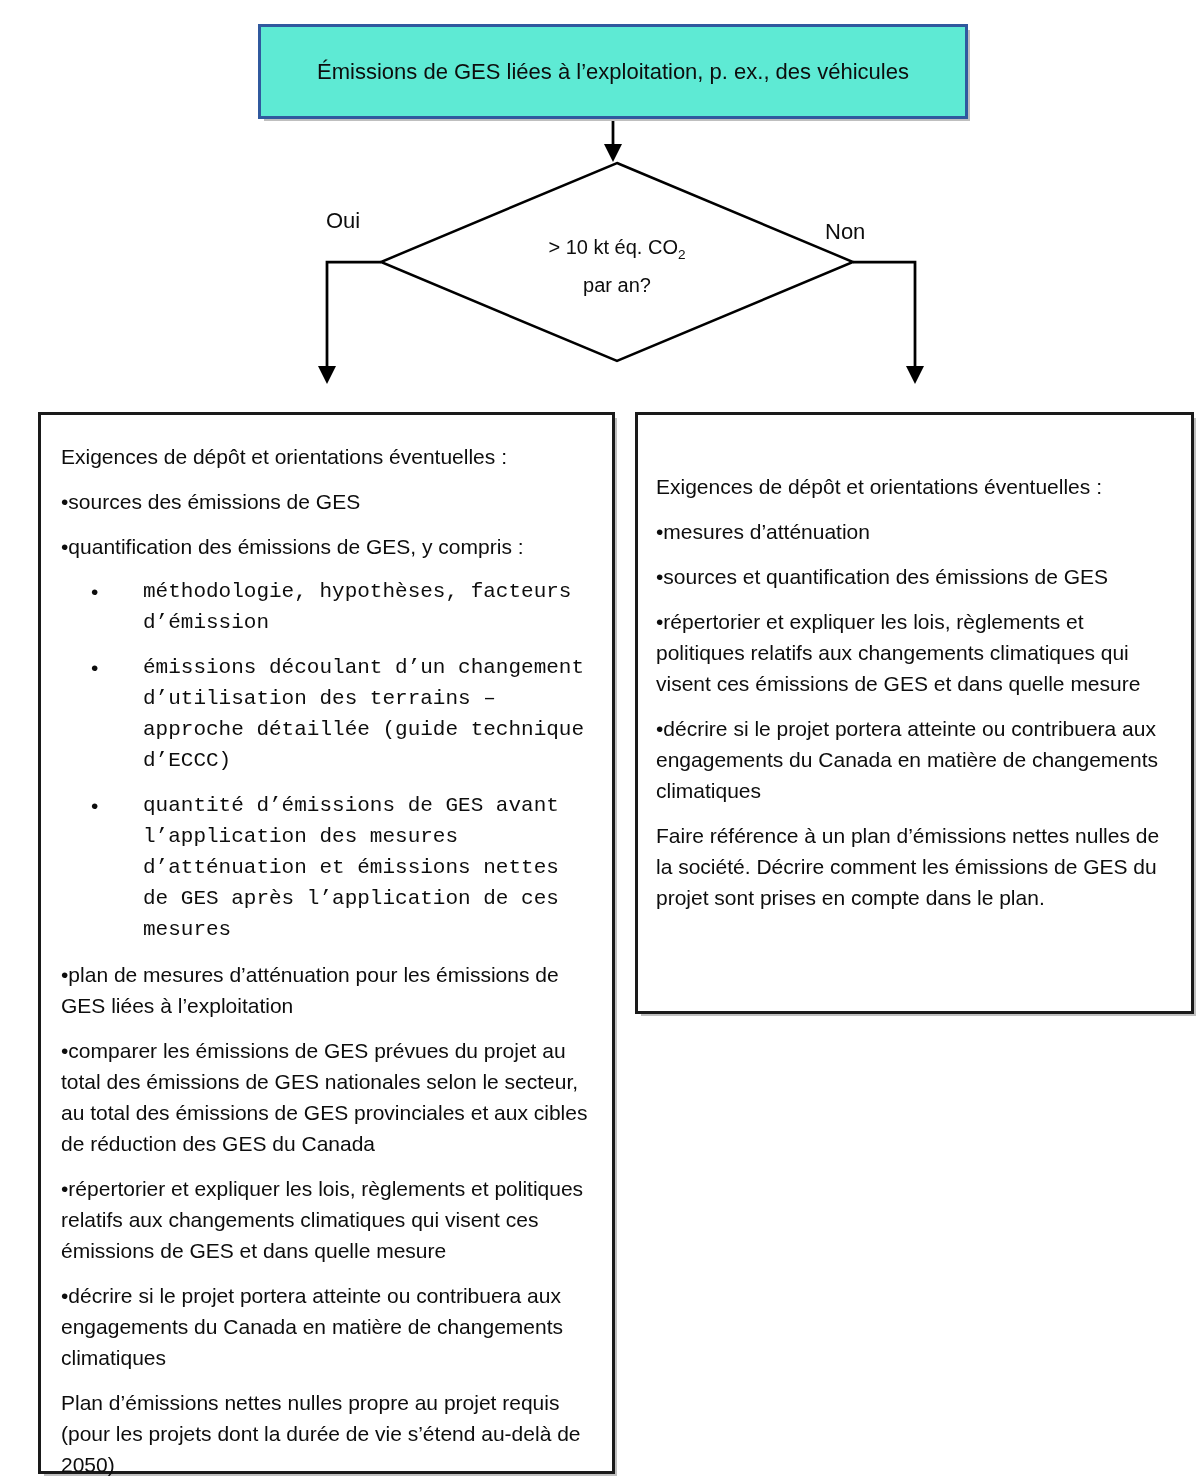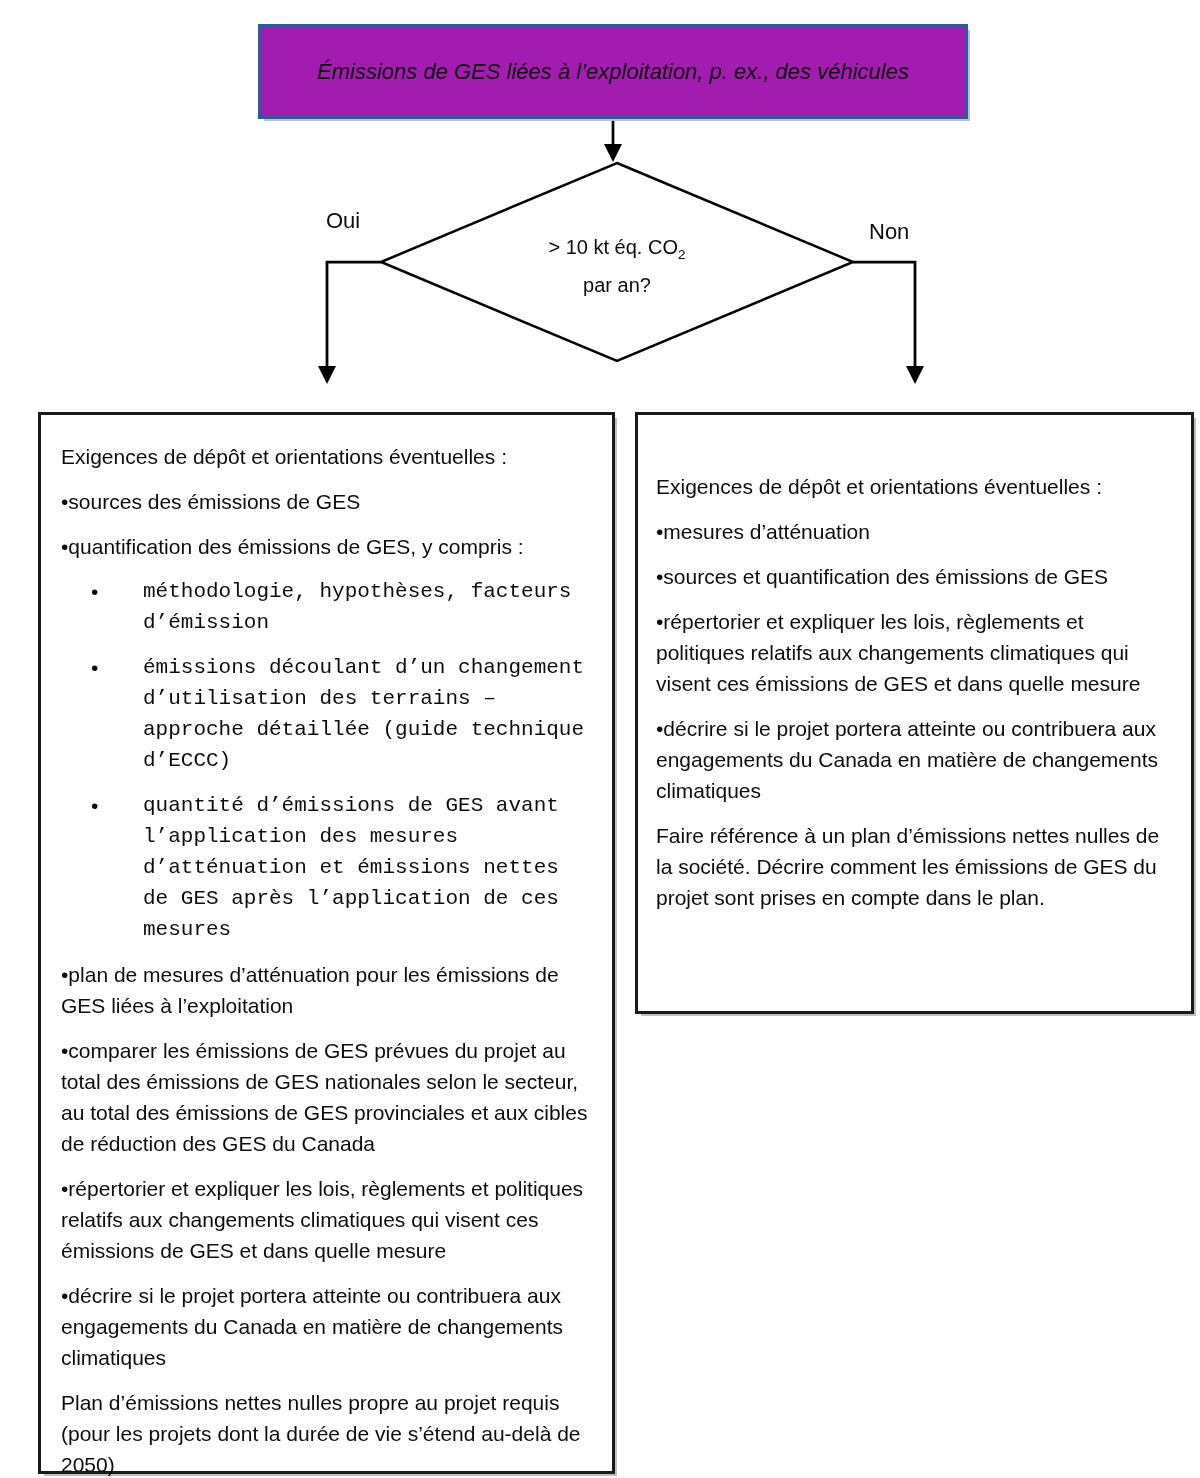--- a/index.html
+++ b/index.html
@@ -18,33 +18,33 @@
   .connectors{position:absolute;left:0;top:0;pointer-events:none;}
   .stroke{stroke:var(--line-color);stroke-width:2.75;fill:none;}
   .arrowhead{fill:var(--line-color);stroke:none;}
   .diamond{fill:#ffffff;stroke:var(--line-color);stroke-width:2.5;}
 
   .start-box{
     position:absolute;left:258px;top:24px;width:710px;height:95px;
     border:3px solid var(--title-box-border);
     box-shadow:4px 4px 0 -2px #bfbfbf;
     display:flex;align-items:center;justify-content:center;
-    box-sizing:border-box;background:#a21caf;
-    font-size:22px;text-align:center;padding:0 12px;font-style:italic;
+    box-sizing:border-box;background:#5eead4;
+    font-size:22px;text-align:center;padding:0 12px;
   }
 
   .decision-text{
     position:absolute;left:467px;top:232px;width:300px;
     text-align:center;font-size:20px;line-height:31px;
   }
   .co2sub{font-size:0.68em;}
 
   .branch-label{position:absolute;font-size:22px;line-height:26px;}
   .label-yes{left:326px;top:208px;}
-  .label-no{left:869px;top:219px;}
+  .label-no{left:825px;top:219px;}
 
   .flow-box{
     position:absolute;background:#fff;
     border:3px solid var(--flow-box-border);
     box-shadow:4px 4px 0 -2px #bfbfbf;
     box-sizing:border-box;
     font-size:21px;line-height:31px;margin-top:25px;
   }
   .box-yes{left:38px;top:387px;width:577px;height:1062px;padding:26px 18px 18px 20px;}
   .box-no{left:635px;top:387px;width:559px;height:602px;padding:56px 16px 18px 18px;}

